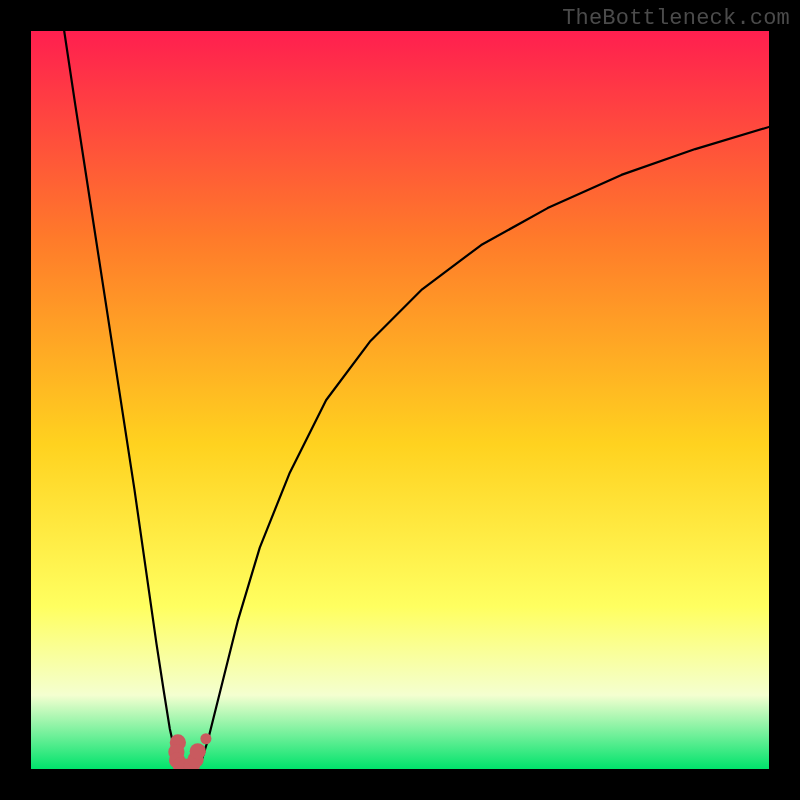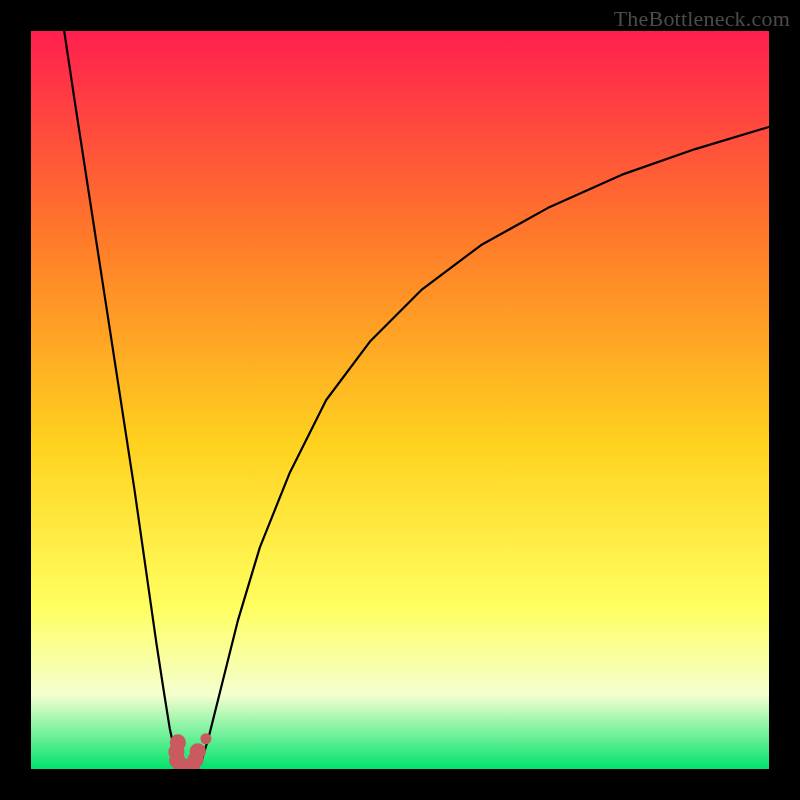--- a/index.html
+++ b/index.html
@@ -7,21 +7,21 @@
   .stage {
     position: relative;
     width: 800px;
     height: 800px;
     background: #000;
   }
   .watermark {
     position: absolute;
     top: 6px;
     right: 10px;
-    font-family: Liberation Serif, serif;
+    font-family: Liberation Mono, monospace;
     font-size: 22px;
     color: #4b4b4b;
     letter-spacing: 0.2px;
     z-index: 10;
     margin-left: 36px;
   }
   .plot-wrap {
     position: absolute;
     left: 31px;
     top: 31px;

